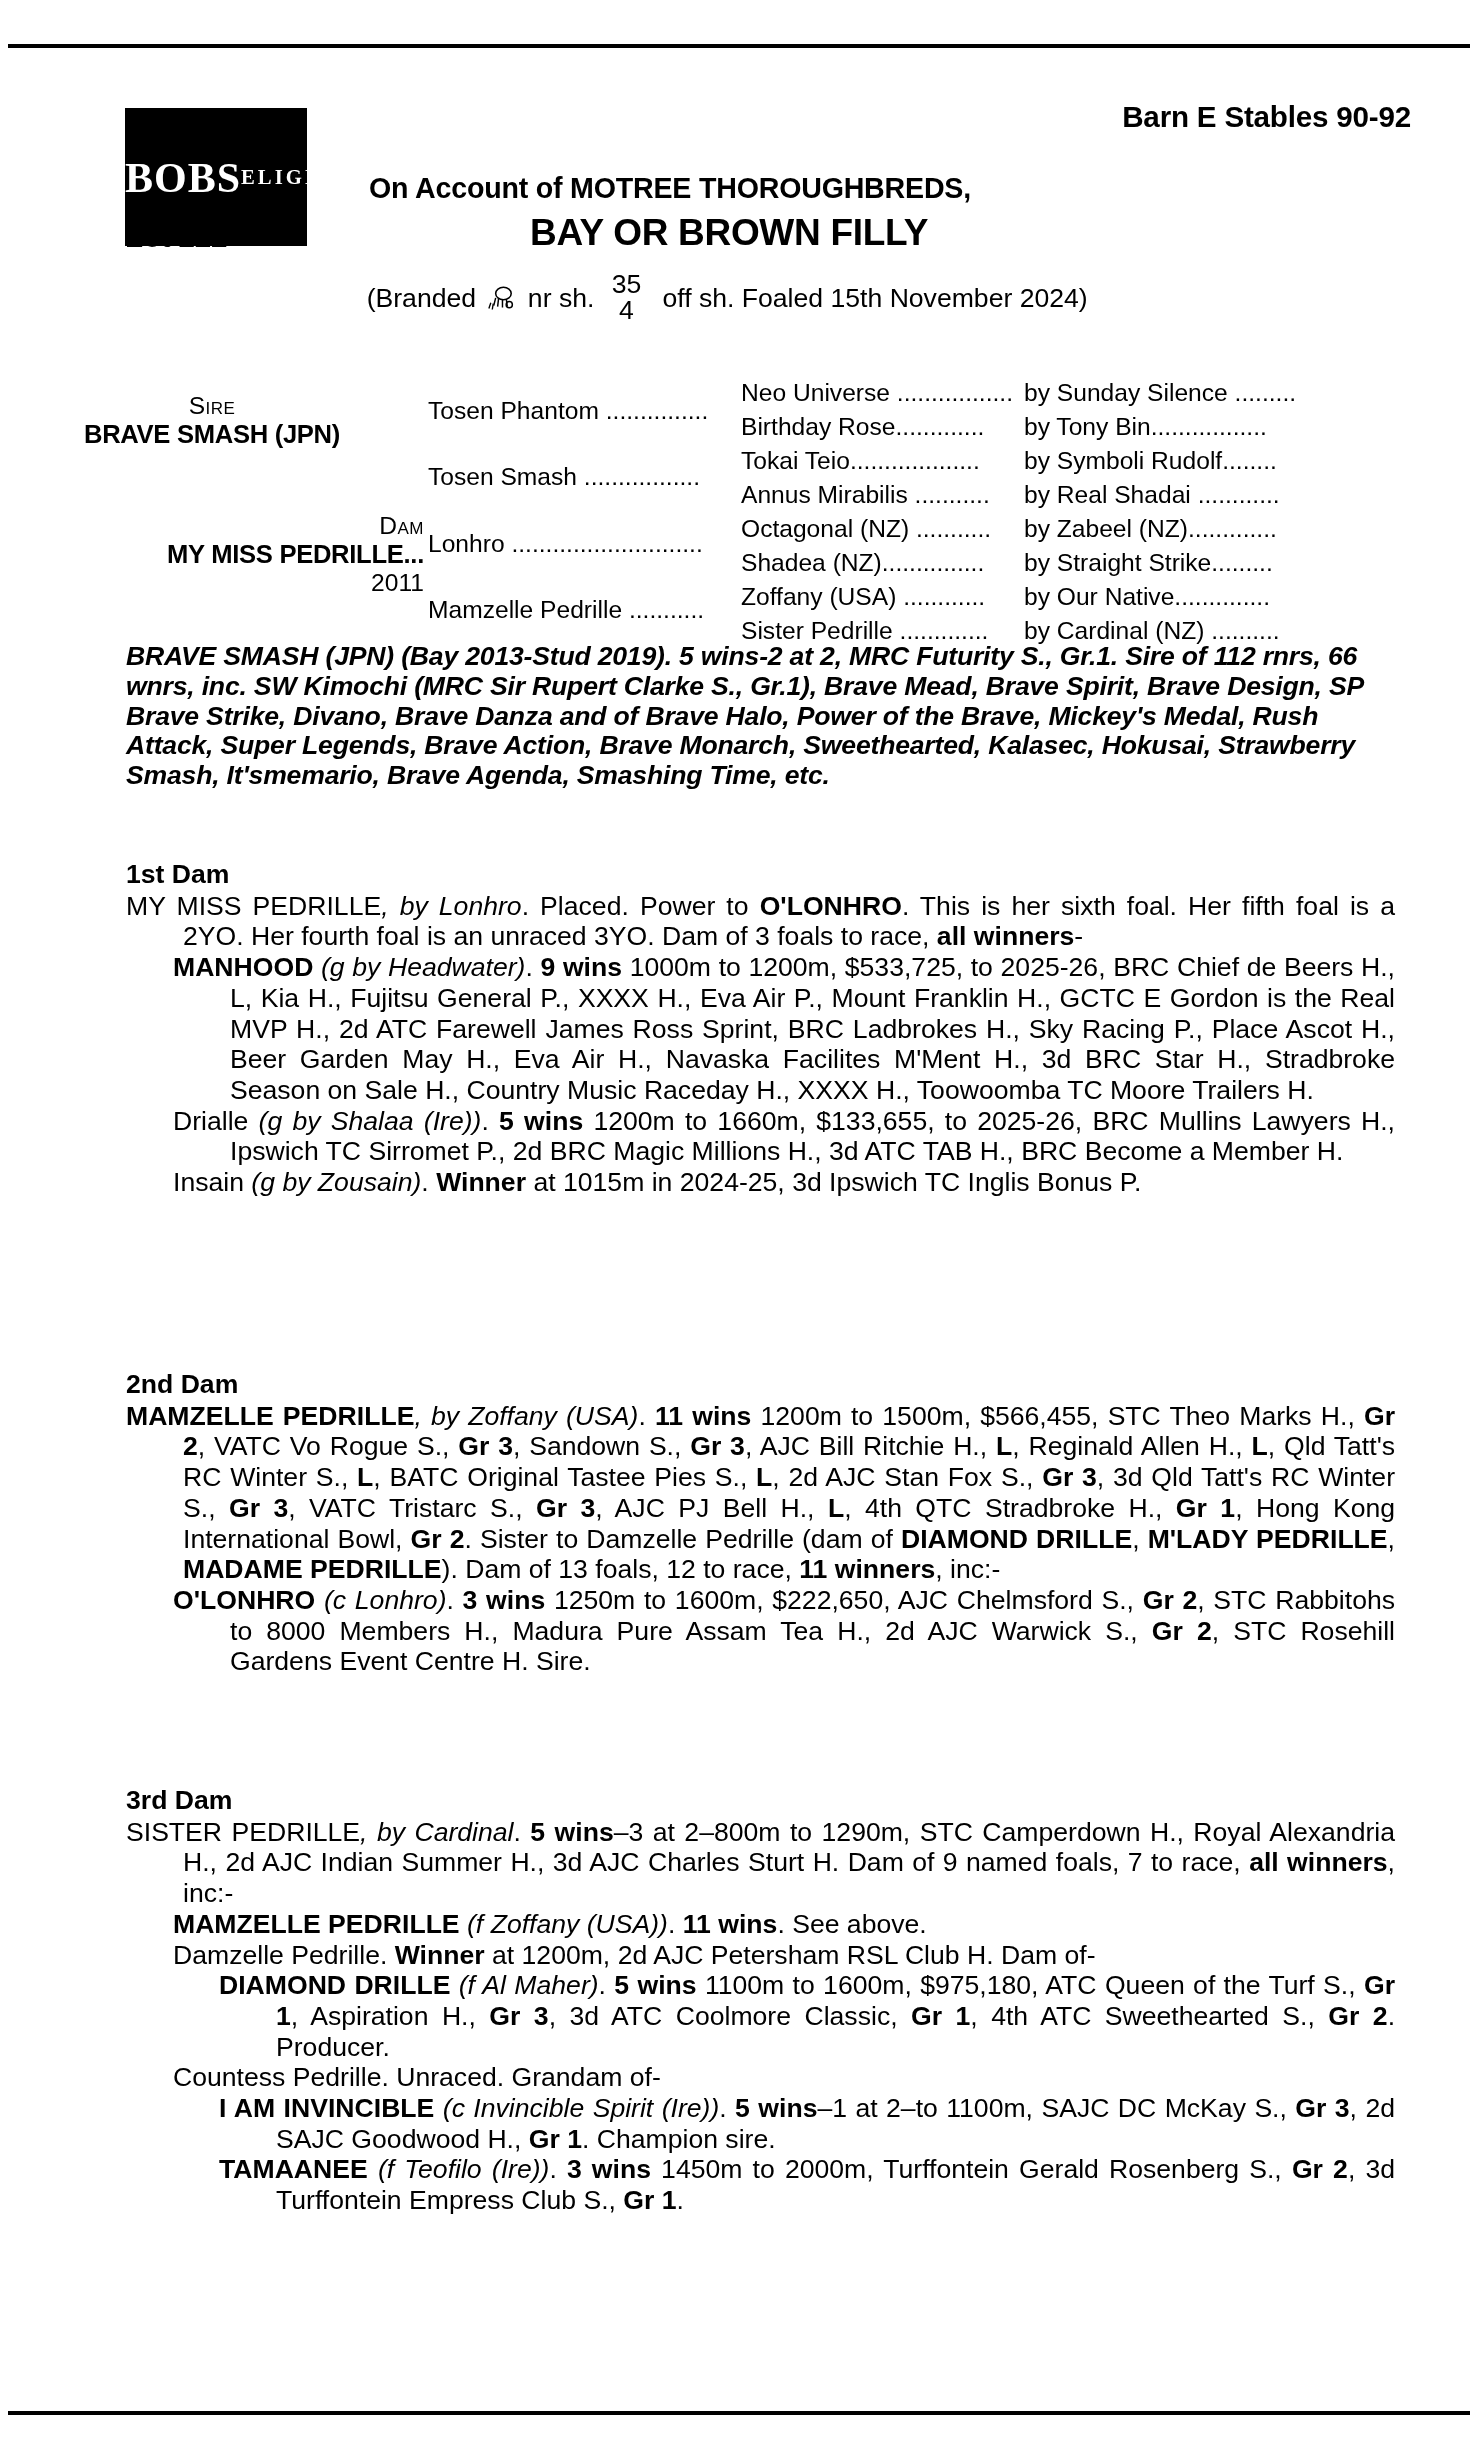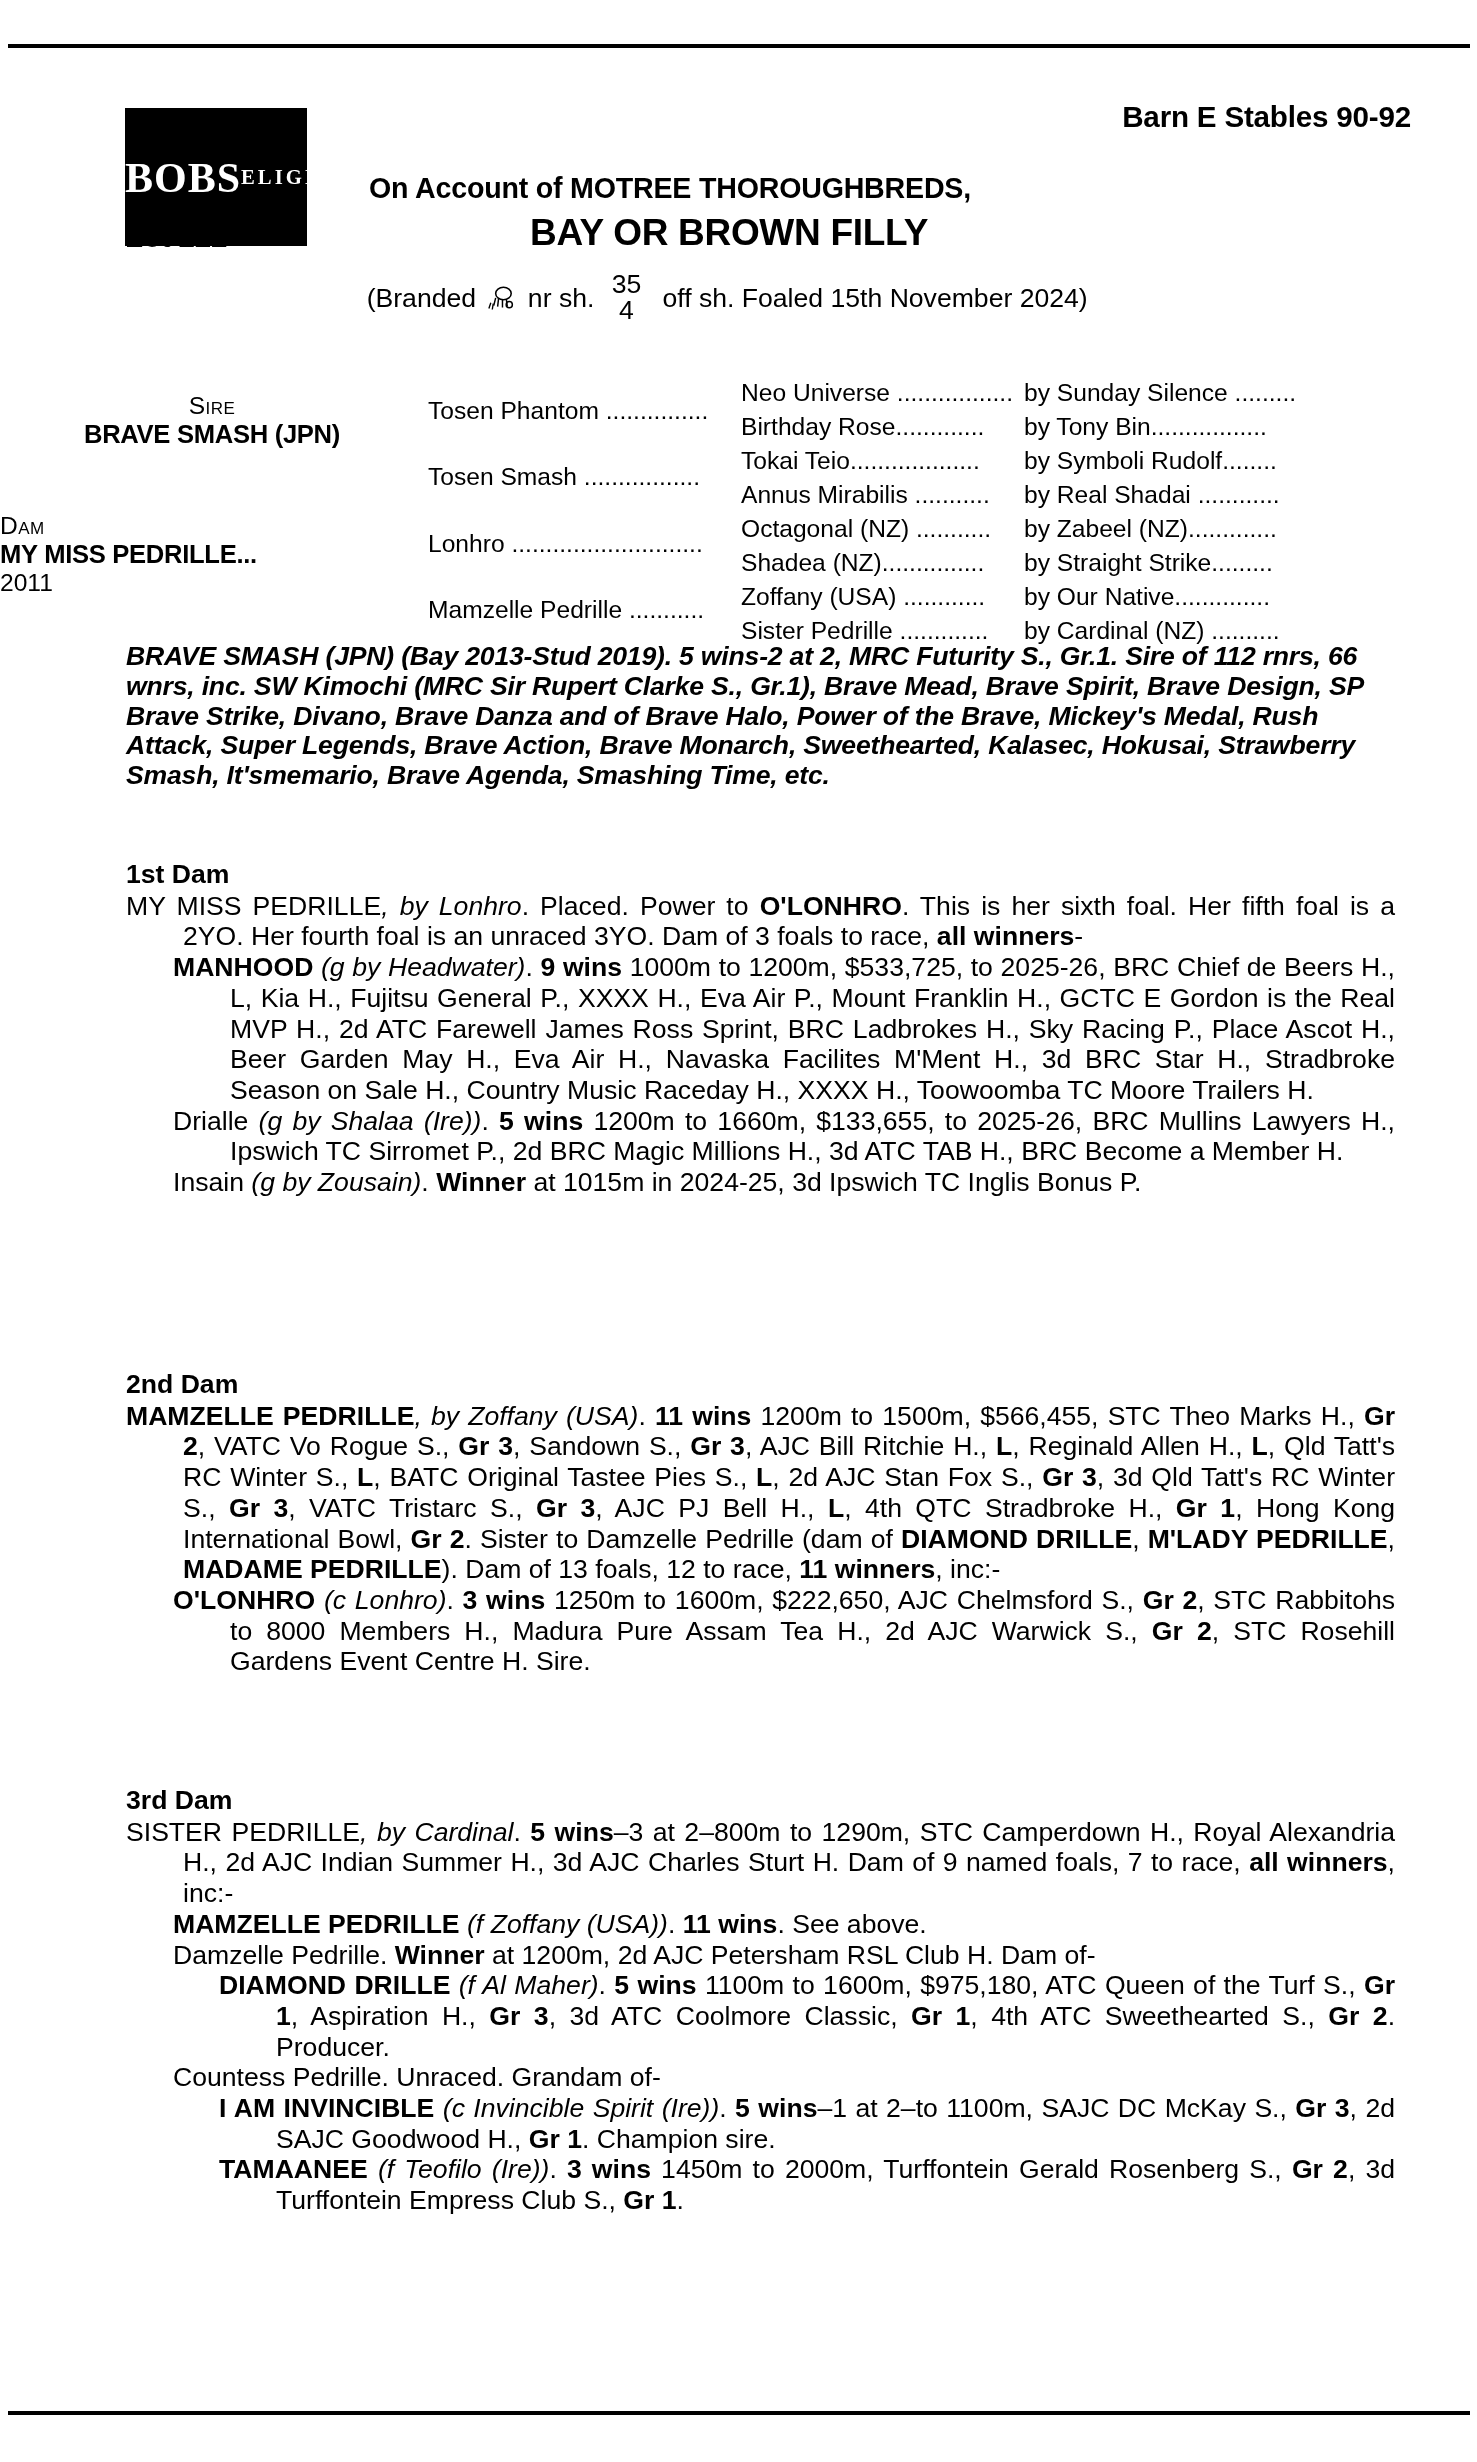--- a/index.html
+++ b/index.html
@@ -160,21 +160,21 @@
   .ped .name-bold {
     font-weight: 700;
     font-size: 25.6px;
     letter-spacing: -0.3px;
     white-space: nowrap;
   }
   .ped .year {
     font-size: 24.6px;
   }
   .sire-block { position: absolute; left: 0; top: 15.8px; width: 424px; text-align: center; }
-  .dam-block  { position: absolute; left: 0; top: 136px; width: 424px; text-align: left; }
+  .dam-block  { position: absolute; left: 0; top: 136px; width: 424px; text-align: right; }
 
   .ped .col-b {
     position: absolute;
     left: 428px;
     width: 305px;
   }
   .ped .col-c {
     position: absolute;
     left: 741px;
     width: 276px;

